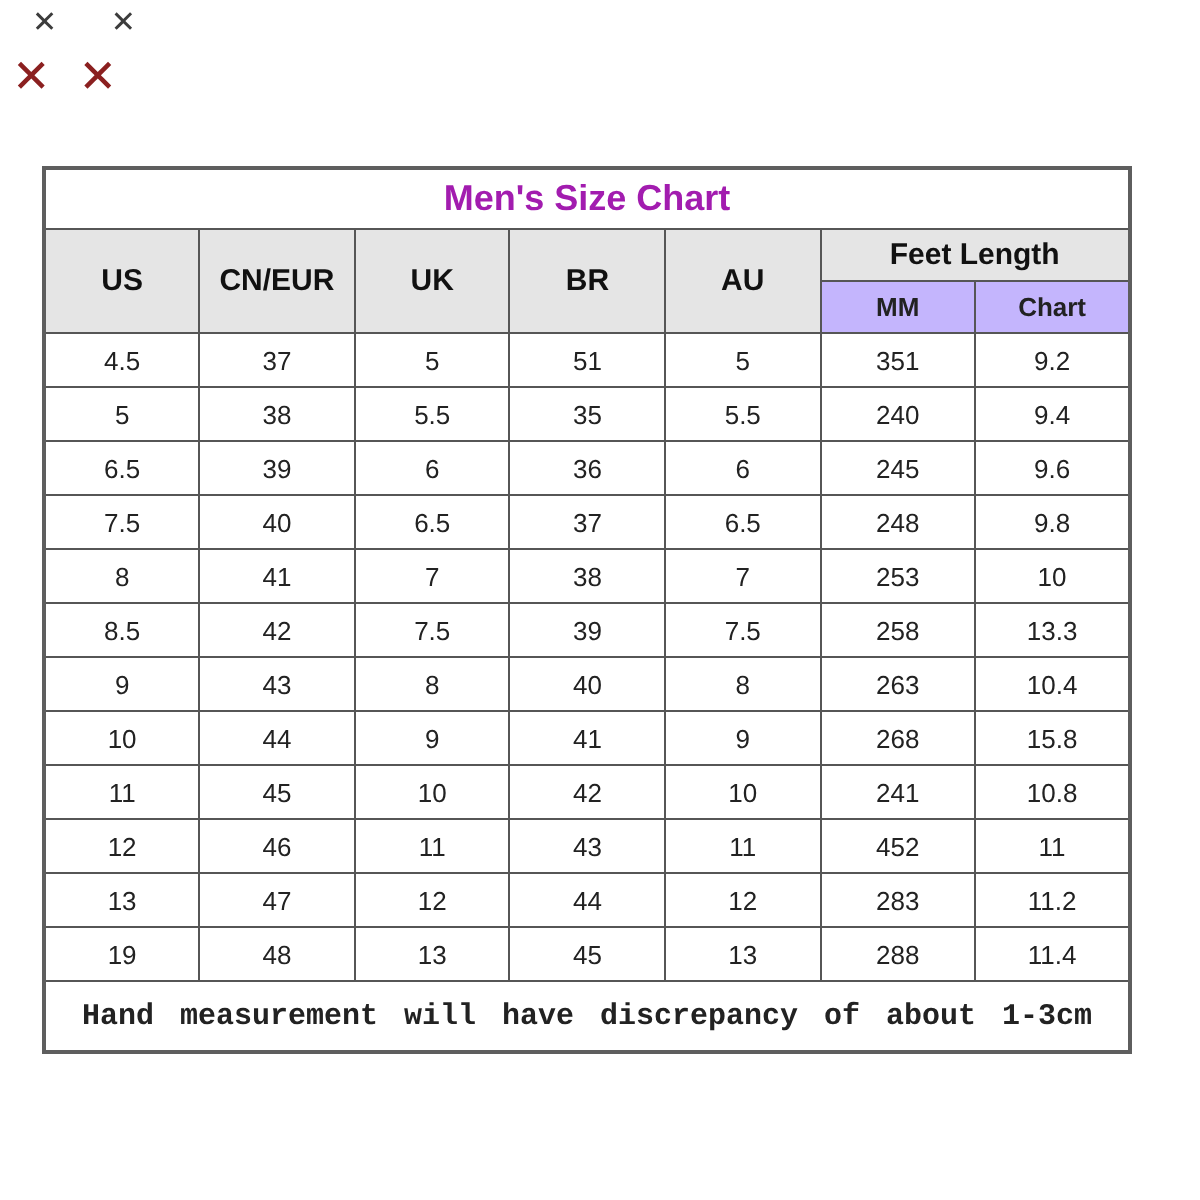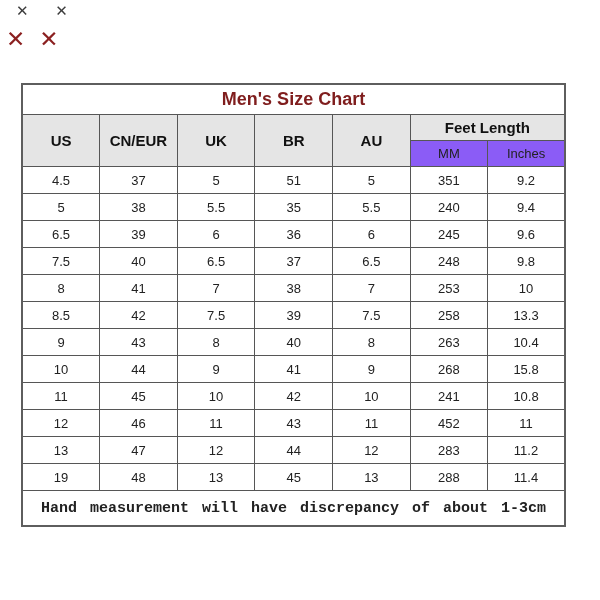--- a/index.html
+++ b/index.html
@@ -64,36 +64,36 @@
     text-align: center;
     vertical-align: middle;
     padding: 0;
     color: #1c1c1c;
   }
   tr.title-row td {
     height: 29px;
     background: #ffffff;
     font-size: 18px;
     font-weight: bold;
-    color: #7f1d1d;
+    color: #a21caf;
   }
   tr.head-row th {
     background: #e5e5e5;
     font-size: 15px;
     font-weight: bold;
     color: #111111;
   }
   tr.head-row th.feet-length {
     height: 25px;
   }
   tr.subhead-row th {
-    background: #8b5cf6;
+    background: #c4b5fd;
     height: 25px;
     font-size: 13px;
-    font-weight: normal;
+    font-weight: bold;
     color: #222222;
   }
   tr.data-row td {
     height: 26px;
     font-size: 13px;
     color: #222222;
     background: #ffffff;
   }
   tr.footer-row td {
     height: 34px;
@@ -133,21 +133,21 @@
         <tr class="head-row">
           <th rowspan="2">US</th>
           <th rowspan="2">CN/EUR</th>
           <th rowspan="2">UK</th>
           <th rowspan="2">BR</th>
           <th rowspan="2">AU</th>
           <th colspan="2" class="feet-length">Feet Length</th>
         </tr>
         <tr class="subhead-row">
           <th>MM</th>
-          <th>Inches</th>
+          <th>Chart</th>
         </tr>
 
         <tr class="data-row">
           <td>4.5</td>
             <td>37</td>
             <td>5</td>
             <td>51</td>
             <td>5</td>
             <td>351</td>
             <td>9.2</td>

